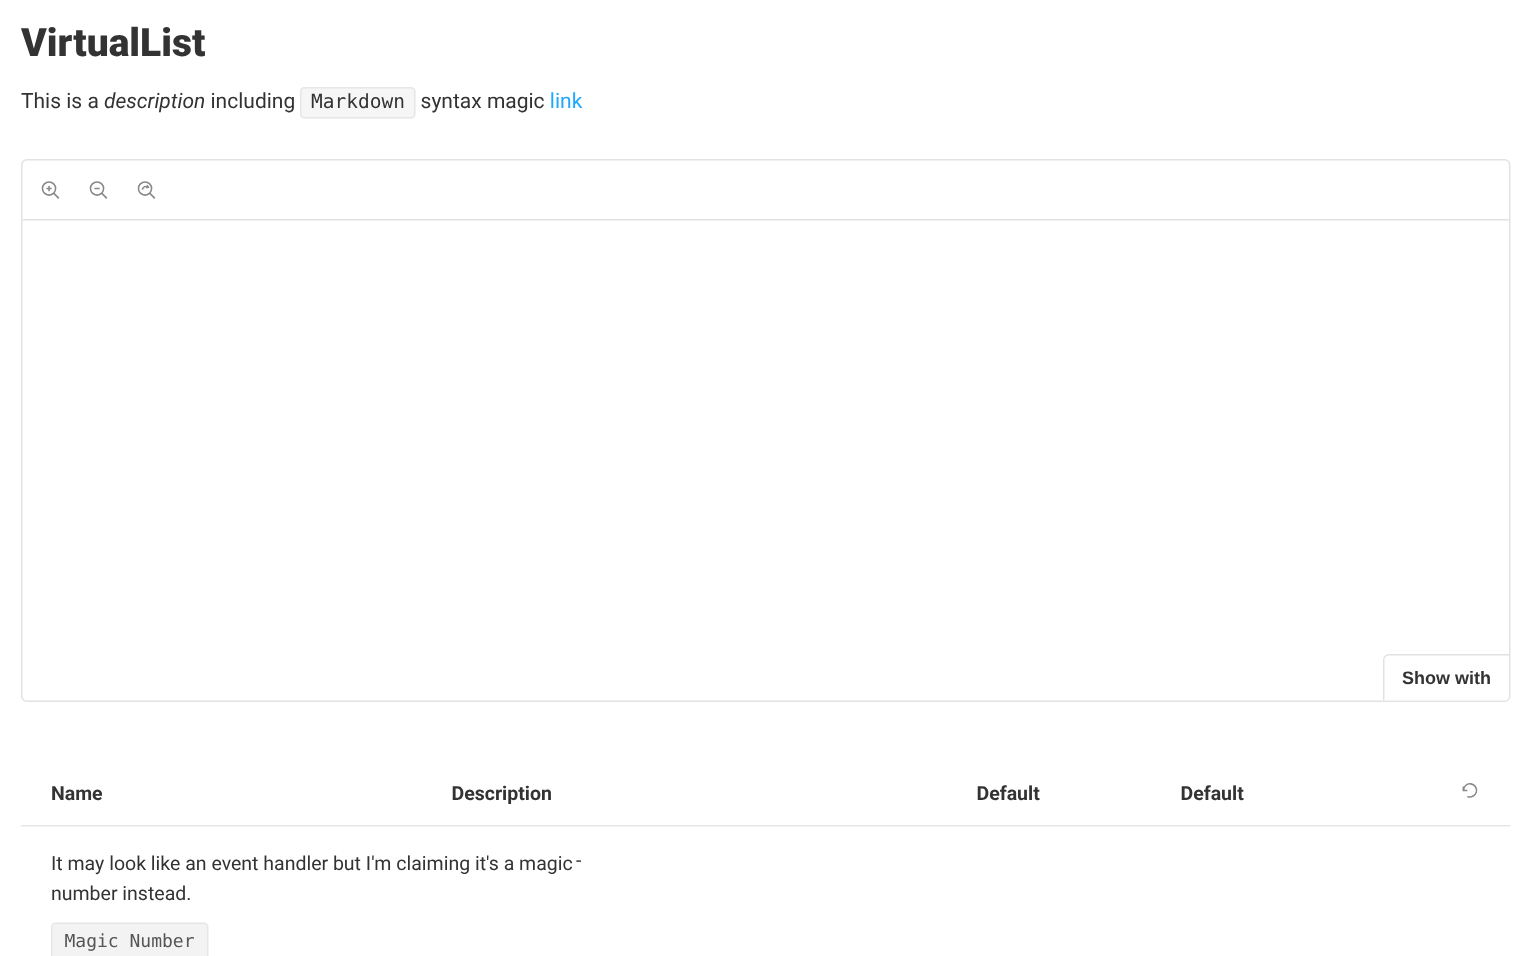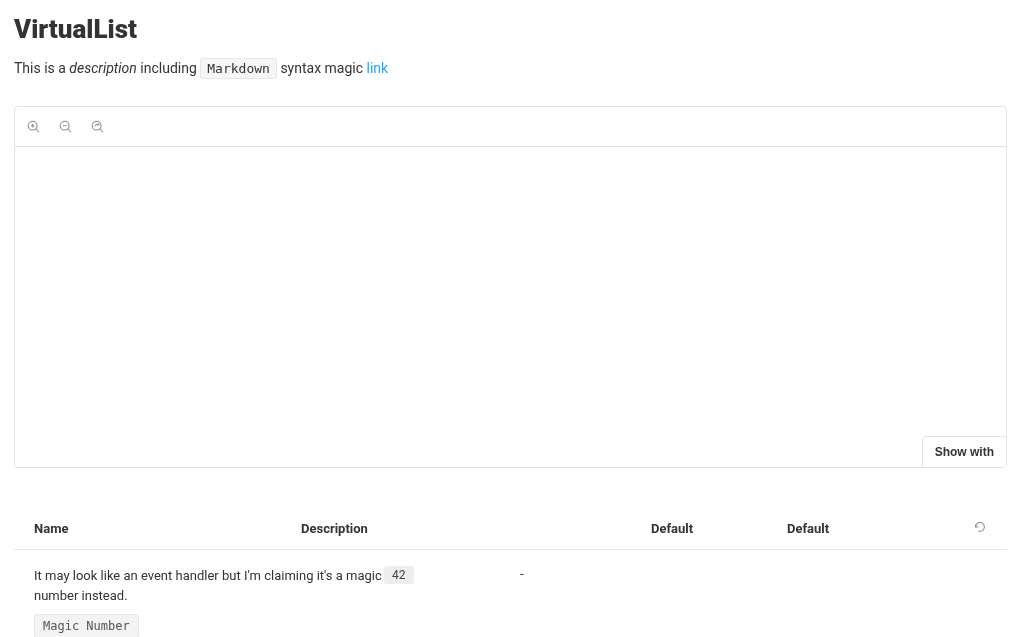--- a/index.html
+++ b/index.html
@@ -204,19 +204,16 @@
             <polyline points="3,5 3,8 6,8"></polyline>
           </svg>
       </span>
     </div>
   </div>
   <div class="args-row">
     <div class="col-desc">
       <div>It may look like an event handler but I'm claiming it's a magic number instead.</div>
       <span class="tag">Magic Number</span>
     </div>
-    <div class="col-def">
-      <span class="def-badge">42</span>
-    </div>
     <div class="col-ctrl">-</div>
     <div class="col-reset"></div>
   </div>
 </div>
 
 </body></html>

